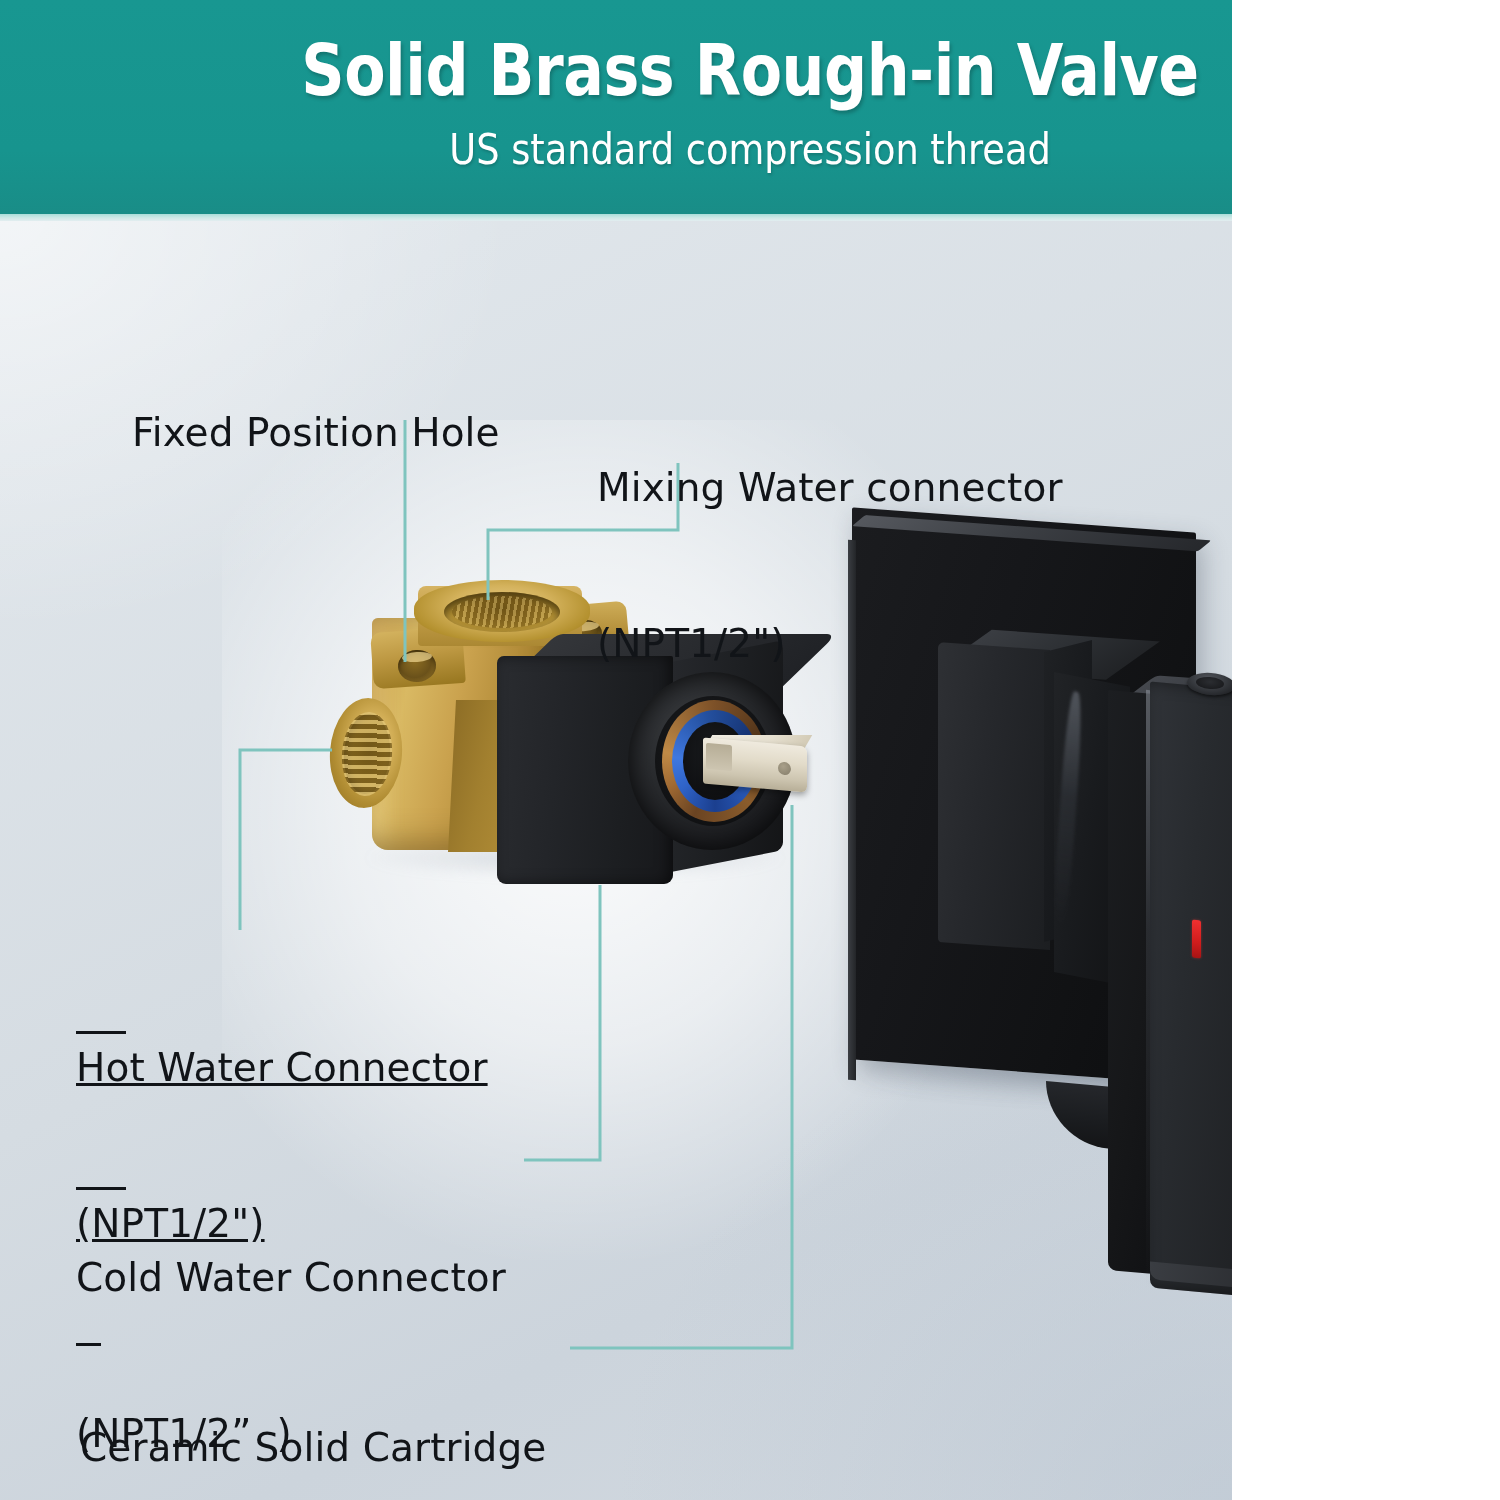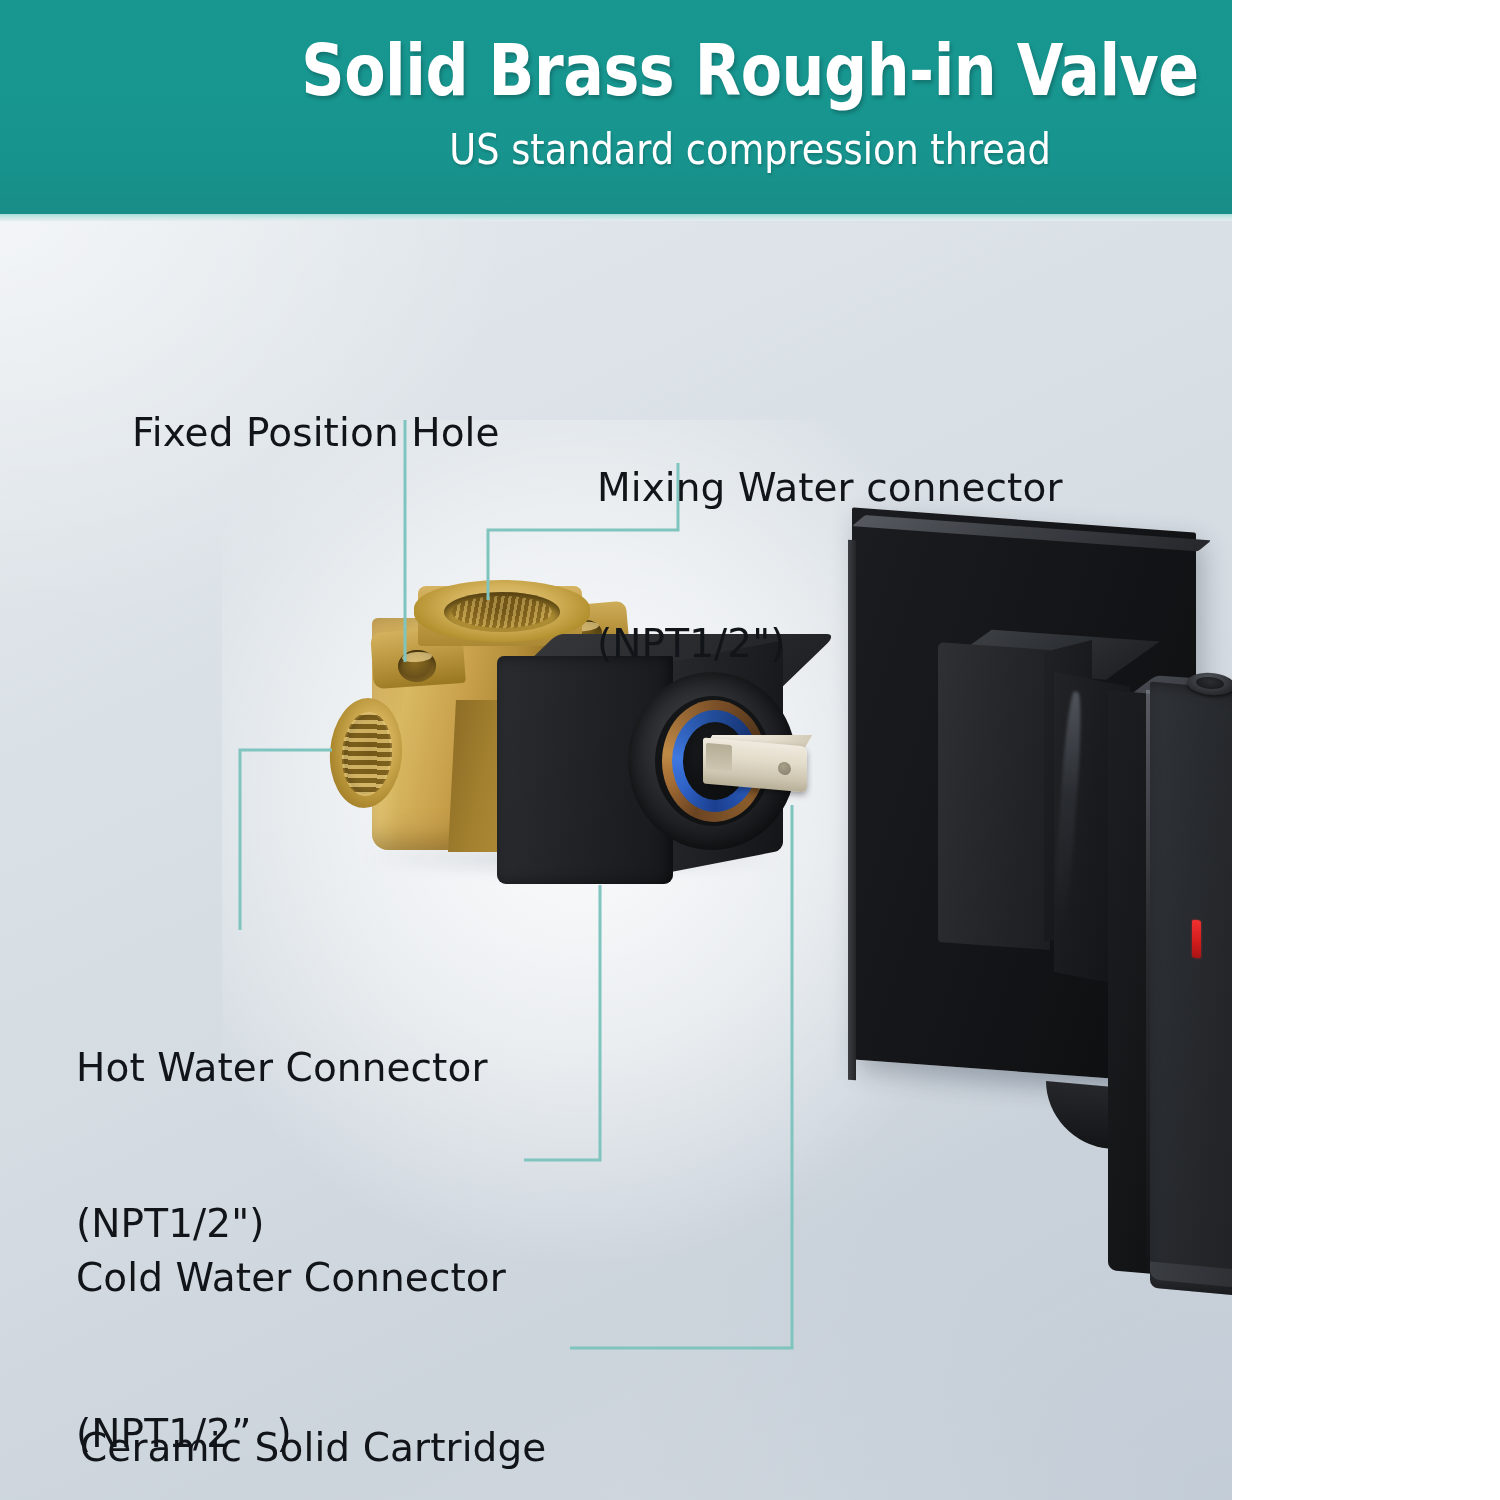--- a/index.html
+++ b/index.html
@@ -613,21 +613,21 @@
 
   <div class="label" style="left:82px; top:355px;">
     <span>Fixed Position Hole</span>
   </div>
 
   <div class="label" style="left:597px; top:358px;">
     <div>Mixing Water connector</div>
     <div>(NPT1/2")</div>
   </div>
 
-  <div class="label" style="left:76px; top:938px;">
+  <div class="label" style="left:76px; top:938px;text-decoration:underline;">
     <div>Hot Water Connector</div>
     <div>(NPT1/2")</div>
   </div>
 
   <div class="label" style="left:76px; top:1148px;">
     <div>Cold Water Connector</div>
     <div>(NPT1/2”  )</div>
   </div>
 
   <div class="label" style="left:80px; top:1318px;">

